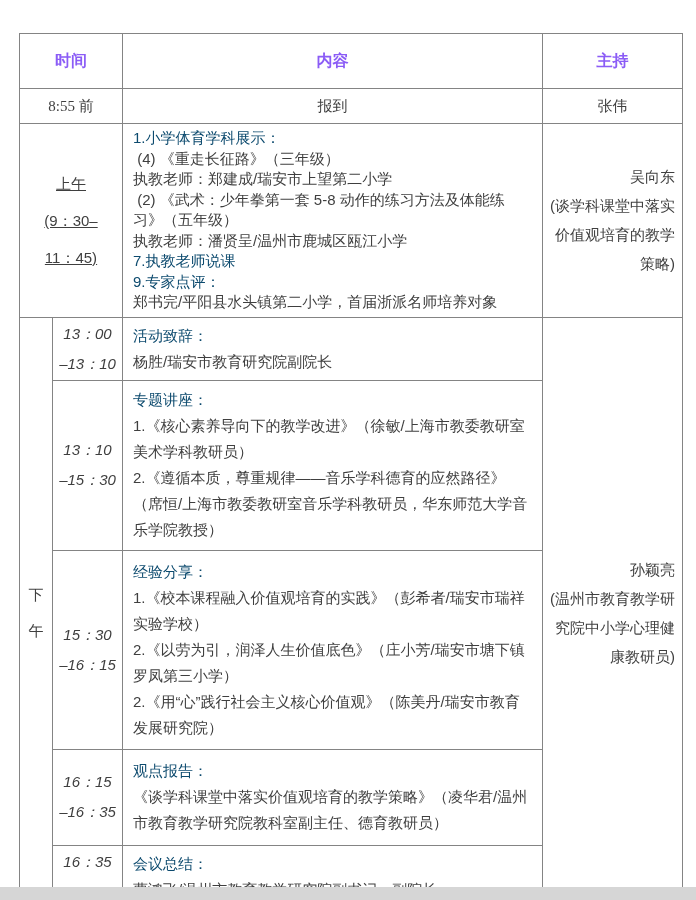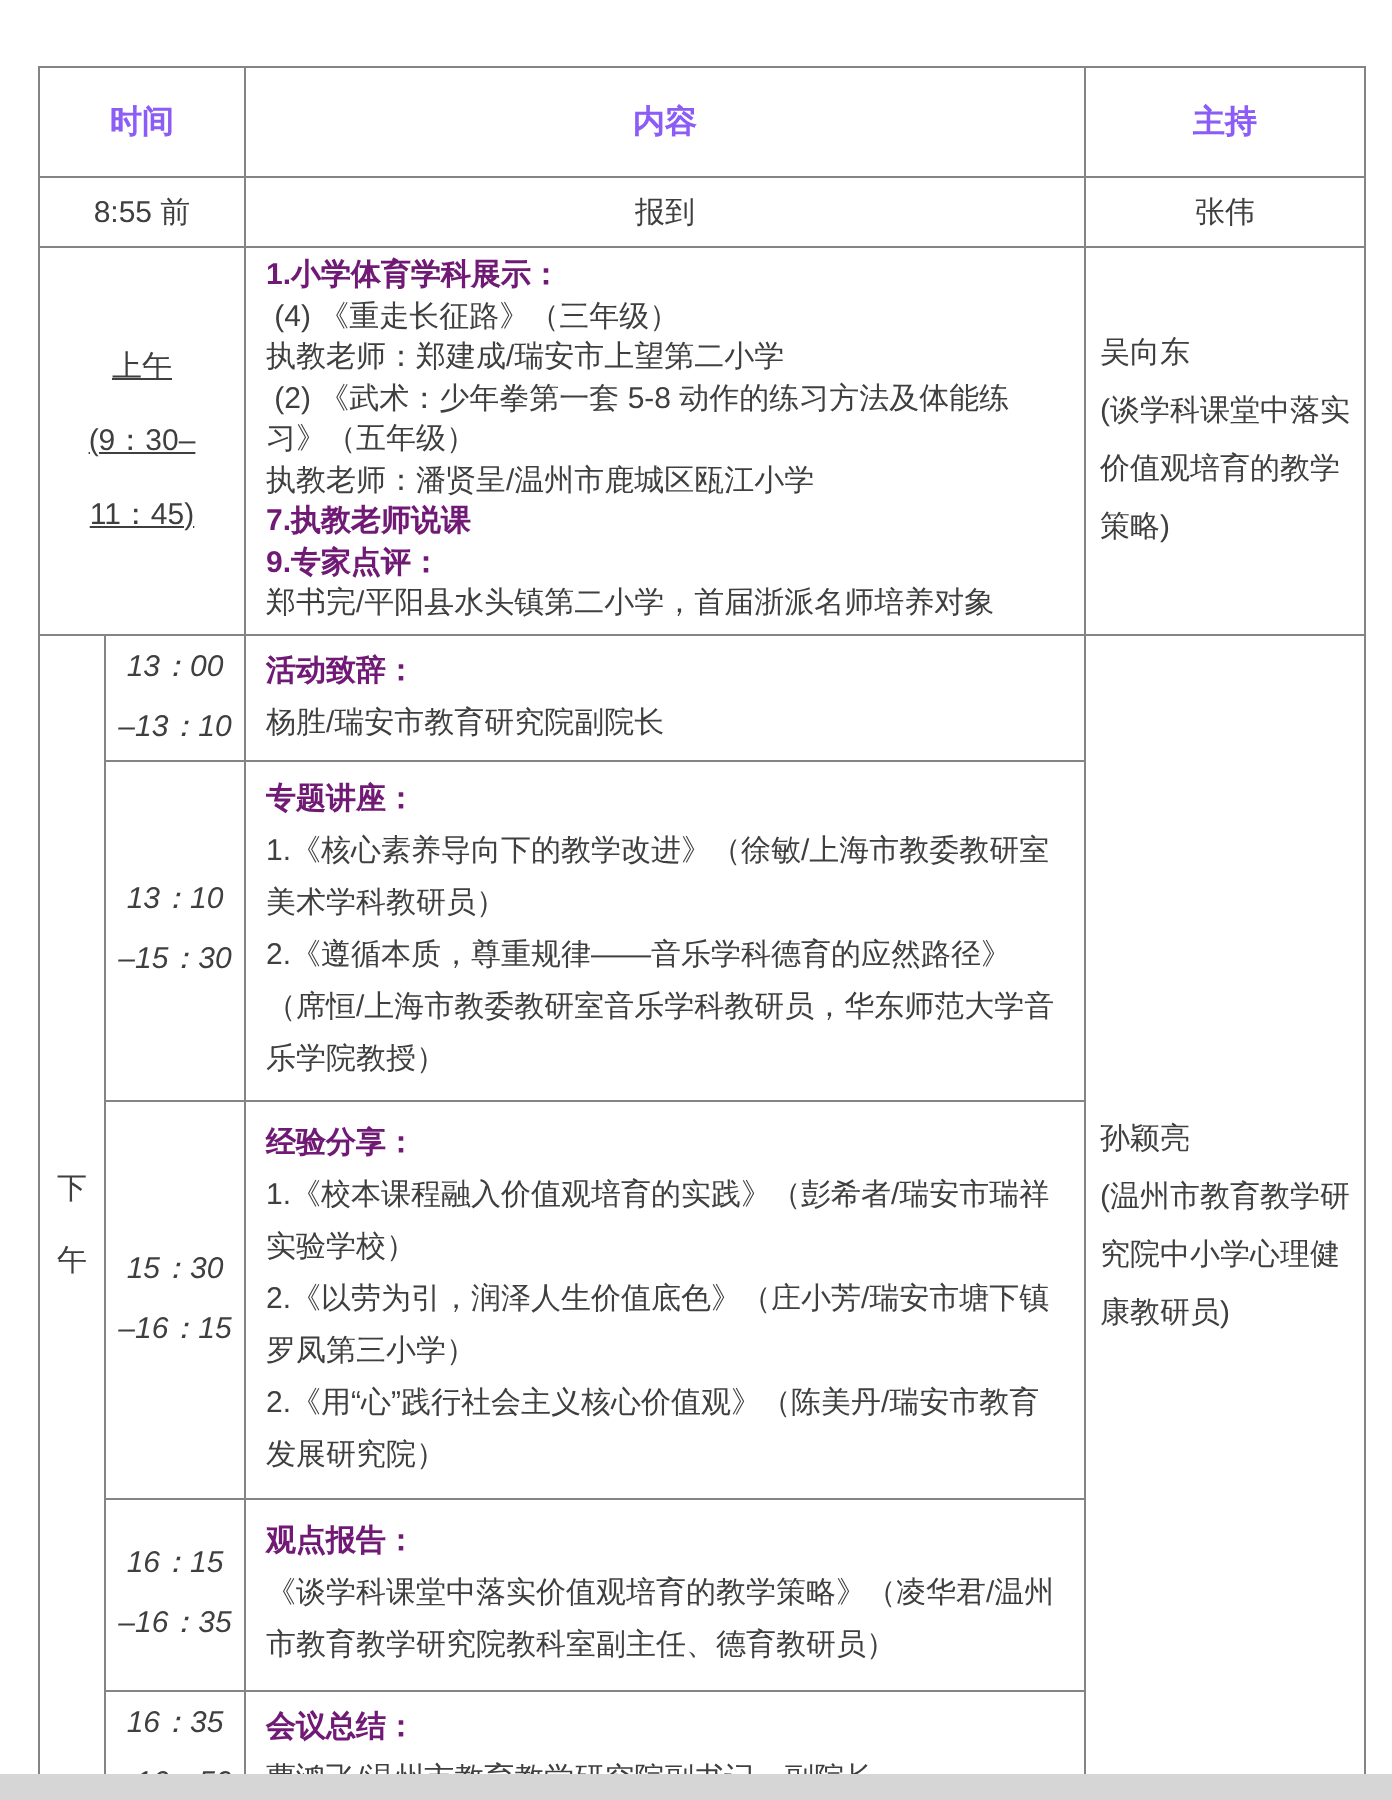--- a/index.html
+++ b/index.html
@@ -18,41 +18,41 @@
     color:#3f3f3f;
     font-size:15px;
   }
   table.schedule td, table.schedule th{
     border:1px solid #848484;
     vertical-align:middle;
     overflow:hidden;
   }
   th{font-size:16px;font-weight:bold;color:#8b5cf6;text-align:center;}
   .r-header{height:55px;}
-  .r-reg{height:35px;}
+  .r-reg{height:35px;font-family:Liberation Serif, serif;}
   .r-morning{height:184px;}
   .r-s0{height:50px;}
   .r-s1{height:170px;}
   .r-s2{height:199px;}
   .r-s3{height:96px;}
   .r-s4{height:59px;}
   td.c{text-align:center;}
   td.time-cell{text-align:center;line-height:30px;color:#3f3f3f;font-style:italic;}
   td.time-morning{text-align:center;line-height:37px;text-decoration:underline;}
   td.period-cell{text-align:center;}
   .period-txt{width:1em;margin:0 auto;line-height:36px;word-break:break-all;}
   td.content{
     text-align:left;
     padding:4px 10px 4px 10px;
     line-height:26px;
   }
   td.content .ln{white-space:pre-wrap;}
   td.content-morning{line-height:20.5px;}
-  .bold{font-weight:bold;color:#701a75;}
-  td.host-cell{text-align:left;line-height:29px;padding:0 7px;}
+  .bold{font-weight:normal;color:#0c4a6e;}
+  td.host-cell{text-align:right;line-height:29px;padding:0 7px;}
   .bottom-strip{
     position:absolute;left:0;right:0;bottom:0;height:13px;
     background:#d6d6d6;
   }
 </style>
 </head>
 <body>
 
 <div class="page">
 

